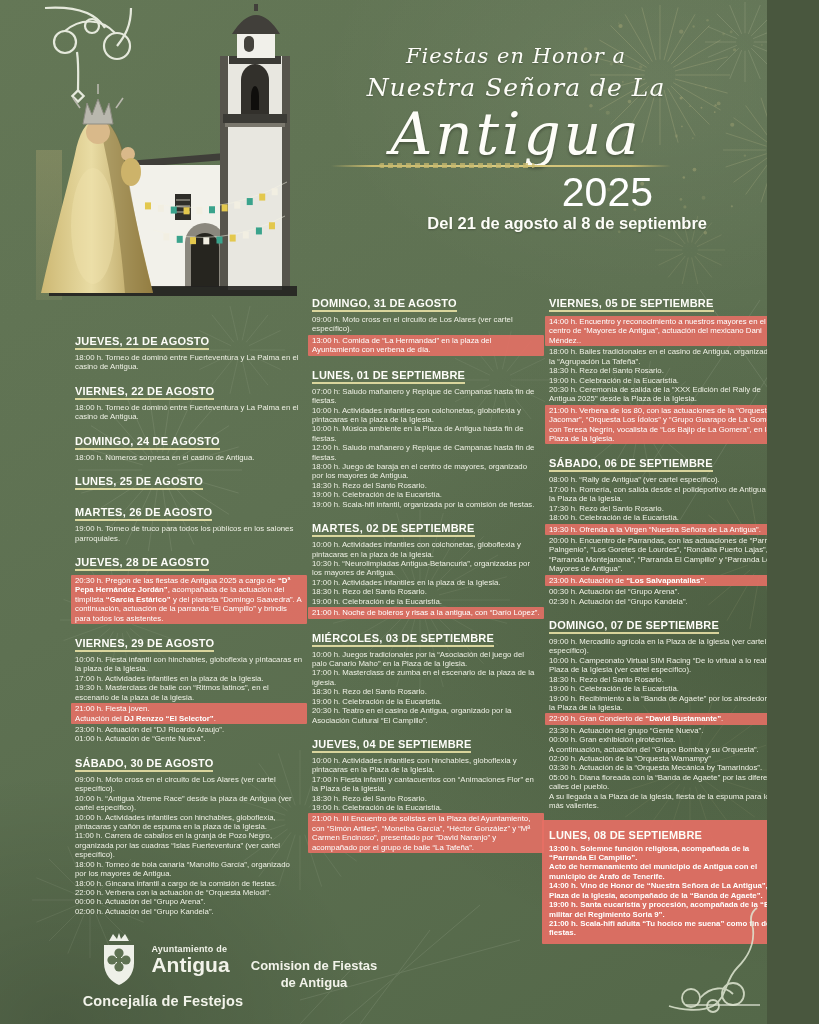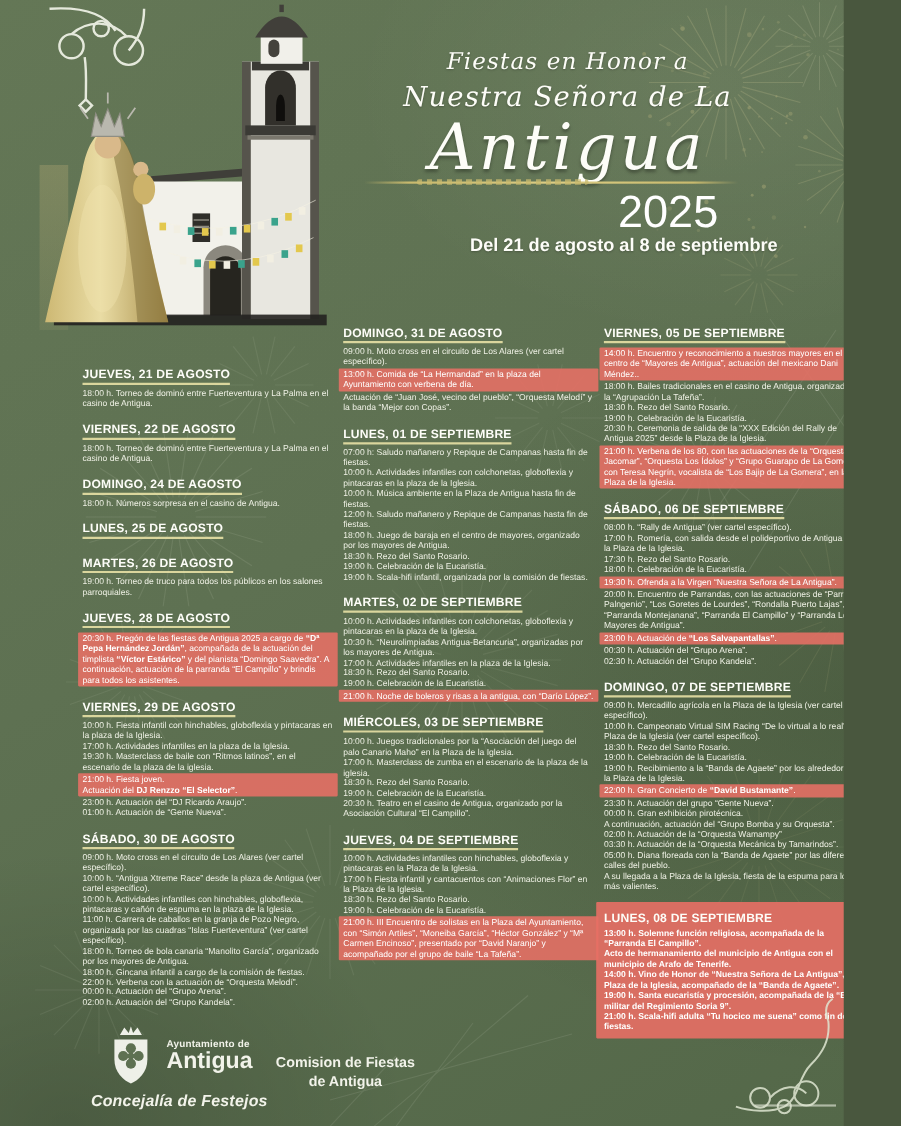--- a/index.html
+++ b/index.html
@@ -43,21 +43,21 @@
   .ev.hl{background:rgba(232,111,101,.88);padding:1px 4px;margin:1px -4px;border-radius:1px;color:#fff;}
   section.day-hl{background:rgba(232,111,101,.90);padding:5px 7px 6px;margin:0 -7px 9px;border-radius:1px;}
   section.day-hl .day-title{border-bottom:none;margin-bottom:2px;}
   section.day-hl .ev{font-weight:bold;color:#fff;}
   
   .footer-left{position:absolute;left:56px;top:933px;width:214px;text-align:center;}
   .crest-row{display:flex;align-items:center;justify-content:center;gap:9px;}
   .org-names{text-align:left;}
   .org-small{font-size:9px;font-weight:bold;letter-spacing:.2px;}
   .org-name{font-size:21px;font-weight:bold;line-height:1.02;}
-  .org-dept{font-size:14.5px;font-weight:bold;margin-top:6px;letter-spacing:.2px;font-style:italic;}
+  .org-dept{font-size:14.5px;font-weight:bold;margin-top:6px;letter-spacing:.2px;}
   .commission{position:absolute;left:232px;top:958px;width:164px;font-size:13px;font-weight:bold;
     text-align:center;white-space:pre-line;line-height:1.3;}
   .taxi{position:absolute;left:383px;top:947px;width:344px;text-align:center;}
   .taxi-title{font-size:25px;font-weight:bold;letter-spacing:.2px;}
   .taxi-note{font-size:12.5px;font-weight:bold;font-style:italic;margin-top:3px;line-height:1.4;}
   .note-rule{position:absolute;left:686px;top:1004px;width:74px;height:1.5px;background:rgba(235,238,225,.6);}
   .flourish{position:absolute;right:8px;bottom:6px;}
   .fx-layer{position:absolute;inset:0;pointer-events:none;}
 </style>
 </head>
@@ -503,27 +503,27 @@
     <div class="daterange">Del 21 de agosto al 8 de septiembre</div>
   </div>
 
   <div class="schedule" id="schedule">
       <div class="col col--1">
         <section class="day"><h3 class="day-title">JUEVES, 21 DE AGOSTO</h3><p class="ev">18:00 h. Torneo de dominó entre Fuerteventura y La Palma en el casino de Antigua.</p></section>
         <section class="day"><h3 class="day-title">VIERNES, 22 DE AGOSTO</h3><p class="ev">18:00 h. Torneo de dominó entre Fuerteventura y La Palma en el casino de Antigua.</p></section>
         <section class="day"><h3 class="day-title">DOMINGO, 24 DE AGOSTO</h3><p class="ev">18:00 h. Números sorpresa en el casino de Antigua.</p></section>
         <section class="day"><h3 class="day-title">LUNES, 25 DE AGOSTO</h3></section>
         <section class="day"><h3 class="day-title">MARTES, 26 DE AGOSTO</h3><p class="ev">19:00 h. Torneo de truco para todos los públicos en los salones parroquiales.</p></section>
-        <section class="day"><h3 class="day-title">JUEVES, 28 DE AGOSTO</h3><p class="ev hl">20:30 h. Pregón de las fiestas de Antigua 2025 a cargo de <b>“Dª Pepa Hernández Jordán”</b>, acompañada de la actuación del timplista <b>“Víctor Estárico”</b> y del pianista “Domingo Saavedra”. A continuación, actuación de la parranda “El Campillo” y brindis para todos los asistentes.</p></section>
+        <section class="day"><h3 class="day-title">JUEVES, 28 DE AGOSTO</h3><p class="ev hl">20:30 h. Pregón de las fiestas de Antigua 2025 a cargo de <b>“Dª Pepa Hernández Jordán”</b>, acompañada de la actuación del timplista <b>“García Estárico”</b> y del pianista “Domingo Saavedra”. A continuación, actuación de la parranda “El Campillo” y brindis para todos los asistentes.</p></section>
         <section class="day"><h3 class="day-title">VIERNES, 29 DE AGOSTO</h3><p class="ev">10:00 h. Fiesta infantil con hinchables, globoflexia y pintacaras en la plaza de la Iglesia.</p><p class="ev">17:00 h. Actividades infantiles en la plaza de la Iglesia.</p><p class="ev">19:30 h. Masterclass de baile con “Ritmos latinos”, en el escenario de la plaza de la iglesia.</p><p class="ev hl">21:00 h. Fiesta joven.
 Actuación del <b>DJ Renzzo “El Selector”</b>.</p><p class="ev">23:00 h. Actuación del “DJ Ricardo Araujo”.</p><p class="ev">01:00 h. Actuación de “Gente Nueva”.</p></section>
         <section class="day"><h3 class="day-title">SÁBADO, 30 DE AGOSTO</h3><p class="ev">09:00 h. Moto cross en el circuito de Los Alares (ver cartel específico).</p><p class="ev">10:00 h. “Antigua Xtreme Race” desde la plaza de Antigua (ver cartel específico).</p><p class="ev">10:00 h. Actividades infantiles con hinchables, globoflexia, pintacaras y cañón de espuma en la plaza de la Iglesia.</p><p class="ev">11:00 h. Carrera de caballos en la granja de Pozo Negro, organizada por las cuadras “Islas Fuerteventura” (ver cartel específico).</p><p class="ev">18:00 h. Torneo de bola canaria “Manolito García”, organizado por los mayores de Antigua.</p><p class="ev">18:00 h. Gincana infantil a cargo de la comisión de fiestas.</p><p class="ev">22:00 h. Verbena con la actuación de “Orquesta Melodí”.</p><p class="ev">00:00 h. Actuación del “Grupo Arena”.</p><p class="ev">02:00 h. Actuación del “Grupo Kandela”.</p></section>
       </div>
       <div class="col col--2">
-        <section class="day"><h3 class="day-title">DOMINGO, 31 DE AGOSTO</h3><p class="ev">09:00 h. Moto cross en el circuito de Los Alares (ver cartel específico).</p><p class="ev hl">13:00 h. Comida de “La Hermandad” en la plaza del Ayuntamiento con verbena de día.</p><p class="ev">Actuación de “Juan José, vecino del pueblo”, “Orquesta Melodí” y la banda “Mejor con Copas”.</p></section>
+        <section class="day"><h3 class="day-title">DOMINGO, 31 DE AGOSTO</h3><p class="ev">09:00 h. Moto cross en el circuito de Los Alares (ver cartel específico).</p><p class="ev hl">13:00 h. Comida de “La Hermandad” en la plaza del Ayuntamiento con verbena de día.</p></section>
         <section class="day"><h3 class="day-title">LUNES, 01 DE SEPTIEMBRE</h3><p class="ev">07:00 h: Saludo mañanero y Repique de Campanas hasta fin de fiestas.</p><p class="ev">10:00 h. Actividades infantiles con colchonetas, globoflexia y pintacaras en la plaza de la Iglesia.</p><p class="ev">10:00 h. Música ambiente en la Plaza de Antigua hasta fin de fiestas.</p><p class="ev">12:00 h. Saludo mañanero y Repique de Campanas hasta fin de fiestas.</p><p class="ev">18:00 h. Juego de baraja en el centro de mayores, organizado por los mayores de Antigua.</p><p class="ev">18:30 h. Rezo del Santo Rosario.</p><p class="ev">19:00 h. Celebración de la Eucaristía.</p><p class="ev">19:00 h. Scala-hifi infantil, organizada por la comisión de fiestas.</p></section>
         <section class="day"><h3 class="day-title">MARTES, 02 DE SEPTIEMBRE</h3><p class="ev">10:00 h. Actividades infantiles con colchonetas, globoflexia y pintacaras en la plaza de la Iglesia.</p><p class="ev">10:30 h. “Neurolimpiadas Antigua-Betancuria”, organizadas por los mayores de Antigua.</p><p class="ev">17:00 h. Actividades infantiles en la plaza de la Iglesia.</p><p class="ev">18:30 h. Rezo del Santo Rosario.</p><p class="ev">19:00 h. Celebración de la Eucaristía.</p><p class="ev hl">21:00 h. Noche de boleros y risas a la antigua, con “Darío López”.</p></section>
         <section class="day"><h3 class="day-title">MIÉRCOLES, 03 DE SEPTIEMBRE</h3><p class="ev">10:00 h. Juegos tradicionales por la “Asociación del juego del palo Canario Maho” en la Plaza de la Iglesia.</p><p class="ev">17:00 h. Masterclass de zumba en el escenario de la plaza de la iglesia.</p><p class="ev">18:30 h. Rezo del Santo Rosario.</p><p class="ev">19:00 h. Celebración de la Eucaristía.</p><p class="ev">20:30 h. Teatro en el casino de Antigua, organizado por la Asociación Cultural “El Campillo”.</p></section>
         <section class="day"><h3 class="day-title">JUEVES, 04 DE SEPTIEMBRE</h3><p class="ev">10:00 h. Actividades infantiles con hinchables, globoflexia y pintacaras en la Plaza de la Iglesia.</p><p class="ev">17:00 h Fiesta infantil y cantacuentos con “Animaciones Flor” en la Plaza de la Iglesia.</p><p class="ev">18:30 h. Rezo del Santo Rosario.</p><p class="ev">19:00 h. Celebración de la Eucaristía.</p><p class="ev hl">21:00 h. III Encuentro de solistas en la Plaza del Ayuntamiento, con “Simón Artiles”, “Moneiba García”, “Héctor González” y “Mª Carmen Encinoso”, presentado por “David Naranjo” y acompañado por el grupo de baile “La Tafeña”.</p></section>
       </div>
       <div class="col col--3">
         <section class="day"><h3 class="day-title">VIERNES, 05 DE SEPTIEMBRE</h3><p class="ev hl">14:00 h. Encuentro y reconocimiento a nuestros mayores en el centro de “Mayores de Antigua”, actuación del mexicano Dani Méndez..</p><p class="ev">18:00 h. Bailes tradicionales en el casino de Antigua, organizado por la “Agrupación La Tafeña”.</p><p class="ev">18:30 h. Rezo del Santo Rosario.</p><p class="ev">19:00 h. Celebración de la Eucaristía.</p><p class="ev">20:30 h. Ceremonia de salida de la “XXX Edición del Rally de Antigua 2025” desde la Plaza de la Iglesia.</p><p class="ev hl">21:00 h. Verbena de los 80, con las actuaciones de la “Orquesta Jacomar”, “Orquesta Los Ídolos” y “Grupo Guarapo de La Gomera” con Teresa Negrín, vocalista de “Los Bajip de La Gomera”, en la Plaza de la Iglesia.</p></section>
         <section class="day"><h3 class="day-title">SÁBADO, 06 DE SEPTIEMBRE</h3><p class="ev">08:00 h. “Rally de Antigua” (ver cartel específico).</p><p class="ev">17:00 h. Romería, con salida desde el polideportivo de Antigua hasta la Plaza de la Iglesia.</p><p class="ev">17:30 h. Rezo del Santo Rosario.</p><p class="ev">18:00 h. Celebración de la Eucaristía.</p><p class="ev hl">19:30 h. Ofrenda a la Virgen “Nuestra Señora de La Antigua”.</p><p class="ev">20:00 h. Encuentro de Parrandas, con las actuaciones de “Parranda Palngenio”, “Los Goretes de Lourdes”, “Rondalla Puerto Lajas”, “Parranda Montejanana”, “Parranda El Campillo” y “Parranda Los Mayores de Antigua”.</p><p class="ev hl">23:00 h. Actuación de <b>“Los Salvapantallas”</b>.</p><p class="ev">00:30 h. Actuación del “Grupo Arena”.</p><p class="ev">02:30 h. Actuación del “Grupo Kandela”.</p></section>
         <section class="day"><h3 class="day-title">DOMINGO, 07 DE SEPTIEMBRE</h3><p class="ev">09:00 h. Mercadillo agrícola en la Plaza de la Iglesia (ver cartel específico).</p><p class="ev">10:00 h. Campeonato Virtual SIM Racing “De lo virtual a lo real” en la Plaza de la Iglesia (ver cartel específico).</p><p class="ev">18:30 h. Rezo del Santo Rosario.</p><p class="ev">19:00 h. Celebración de la Eucaristía.</p><p class="ev">19:00 h. Recibimiento a la “Banda de Agaete” por los alrededores de la Plaza de la Iglesia.</p><p class="ev hl">22:00 h. Gran Concierto de <b>“David Bustamante”</b>.</p><p class="ev">23:30 h. Actuación del grupo “Gente Nueva”.</p><p class="ev">00:00 h. Gran exhibición pirotécnica.</p><p class="ev">A continuación, actuación del “Grupo Bomba y su Orquesta”.</p><p class="ev">02:00 h. Actuación de la “Orquesta Wamampy”</p><p class="ev">03:30 h. Actuación de la “Orquesta Mecánica by Tamarindos”.</p><p class="ev">05:00 h. Diana floreada con la “Banda de Agaete” por las diferentes calles del pueblo.</p><p class="ev">A su llegada a la Plaza de la Iglesia, fiesta de la espuma para los más valientes.</p></section>
         <section class="day day-hl"><h3 class="day-title">LUNES, 08 DE SEPTIEMBRE</h3><p class="ev">13:00 h. Solemne función religiosa, acompañada de la “Parranda El Campillo”.</p><p class="ev">Acto de hermanamiento del municipio de Antigua con el municipio de Arafo de Tenerife.</p><p class="ev">14:00 h. Vino de Honor de “Nuestra Señora de La Antigua”, en la Plaza de la Iglesia, acompañado de la “Banda de Agaete”.</p><p class="ev">19:00 h. Santa eucaristía y procesión, acompañada de la “Banda militar del Regimiento Soria 9”.</p><p class="ev">21:00 h. Scala-hifi adulta “Tu hocico me suena” como fin de fiestas.</p></section>

